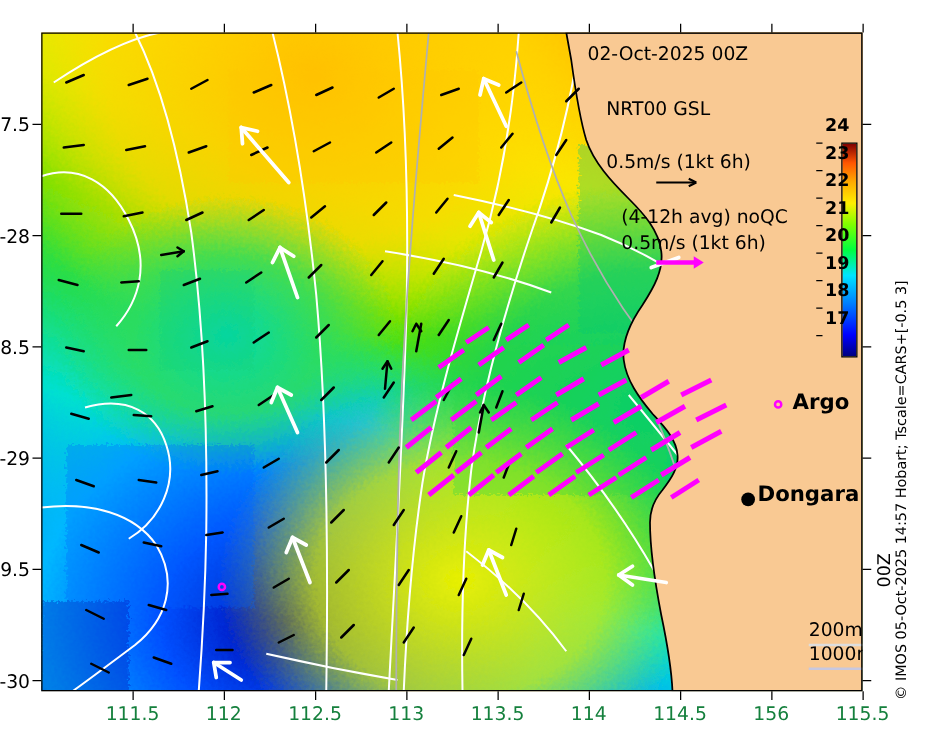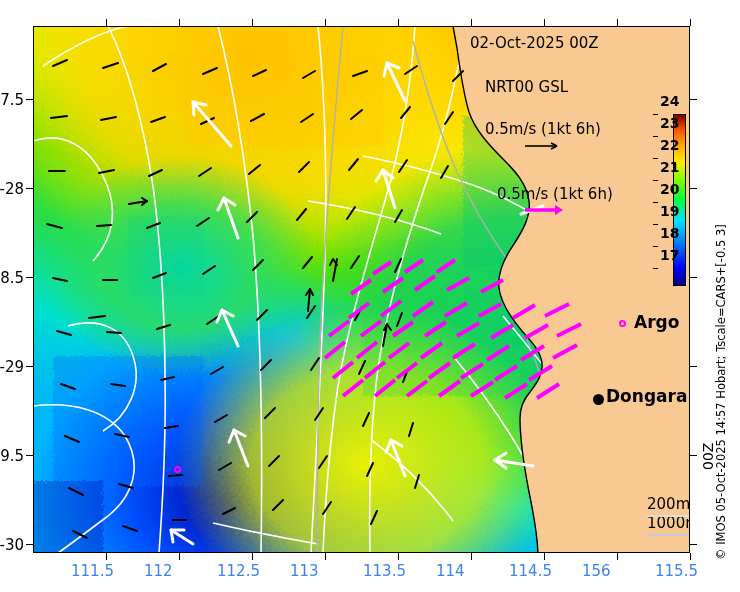--- a/index.html
+++ b/index.html
@@ -12,21 +12,21 @@
         background:#f9c993;}
   .frame{position:absolute;left:33px;top:26px;width:657px;height:527px;
          border:1px solid #000;box-sizing:border-box;pointer-events:none;}
 
   
   .sst{position:absolute;left:0;top:0;width:657px;height:527px;}
   .land{position:absolute;left:0;top:0;width:657px;height:527px;}
 
   
   .tick{position:absolute;background:#000;}
-  .xtl{position:absolute;font-size:15px;color:#3b82f6;text-align:left;width:70px;}
+  .xtl{position:absolute;font-size:15px;color:#15803d;text-align:center;width:70px;}
   .ytl{position:absolute;font-size:15px;color:#000;text-align:right;width:60px;}
 
   
   .anno{position:absolute;color:#000;font-size:15px;white-space:nowrap;}
   .anno.b{font-weight:bold;}
 
   
   .cbar{position:absolute;left:640px;top:88px;width:13px;height:172px;
         border:1px solid #000;box-sizing:border-box;}
   .cbtick{position:absolute;left:653px;width:5px;height:1px;background:#000;}
@@ -339,20 +339,21 @@
 
     <div class="anno" style="left:437px;top:8px;">02-Oct-2025 00Z</div>
 
     <div class="anno" style="left:452px;top:52px;">NRT00 GSL</div>
     <div class="anno" style="left:452px;top:94px;">0.5m/s (1kt 6h)</div>
     <svg style="position:absolute;left:490px;top:112px;" width="42" height="12">
       <path d="M2,8 L34,8" stroke="#000" stroke-width="1.6" fill="none"></path>
       <path d="M34,8 l-6,-3 M34,8 l-6,3" stroke="#000" stroke-width="1.6" fill="none"></path>
     </svg>
 
+    <div class="anno" style="left:464px;top:138px;">(4-12h avg) noQC</div>
     <div class="anno" style="left:464px;top:159px;">0.5m/s (1kt 6h)</div>
     <svg style="position:absolute;left:490px;top:178px;" width="46" height="12">
       <path d="M2,6 L36,6" stroke="#ff00ff" stroke-width="3.5" fill="none"></path>
       <path d="M40,6 l-8,-5 l0,10 Z" fill="#ff00ff"></path>
     </svg>
 
     <div class="argo" style="left:586px;top:294px;"></div>
     <div class="anno b" style="left:601px;top:286px;font-size:17px;">Argo</div>
 
     <div class="argo" style="left:141px;top:440px;"></div>

